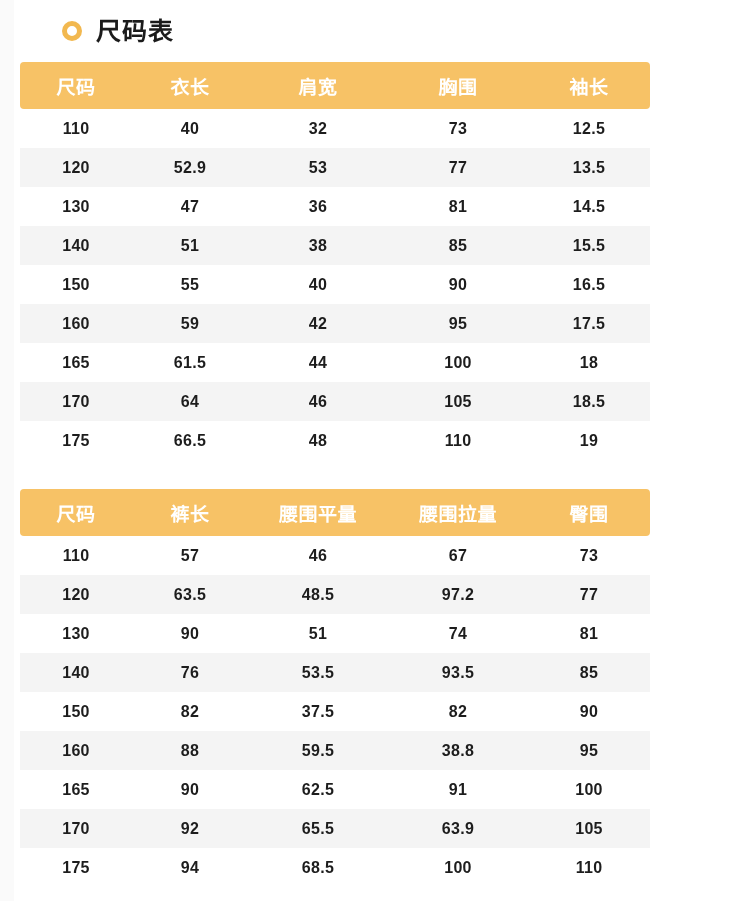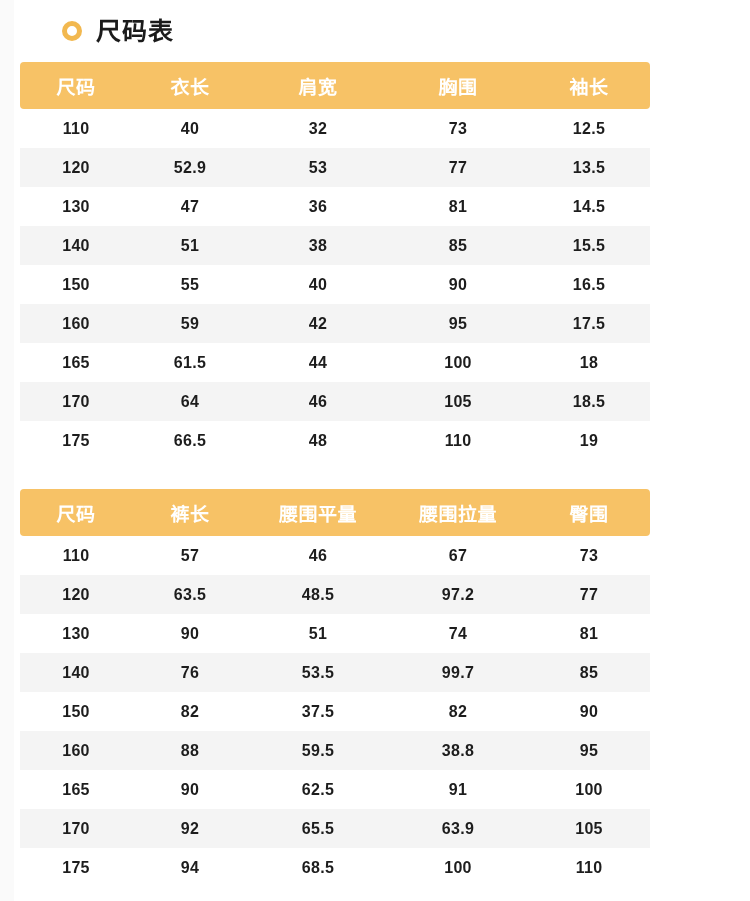--- a/index.html
+++ b/index.html
@@ -237,21 +237,21 @@
             <td>130</td>
             <td>90</td>
             <td>51</td>
             <td>74</td>
             <td>81</td>
           </tr>
           <tr>
             <td>140</td>
             <td>76</td>
             <td>53.5</td>
-            <td>99.7</td>
+            <td>93.5</td>
             <td>85</td>
           </tr>
           <tr>
             <td>150</td>
             <td>82</td>
             <td>37.5</td>
             <td>82</td>
             <td>90</td>
           </tr>
           <tr>

